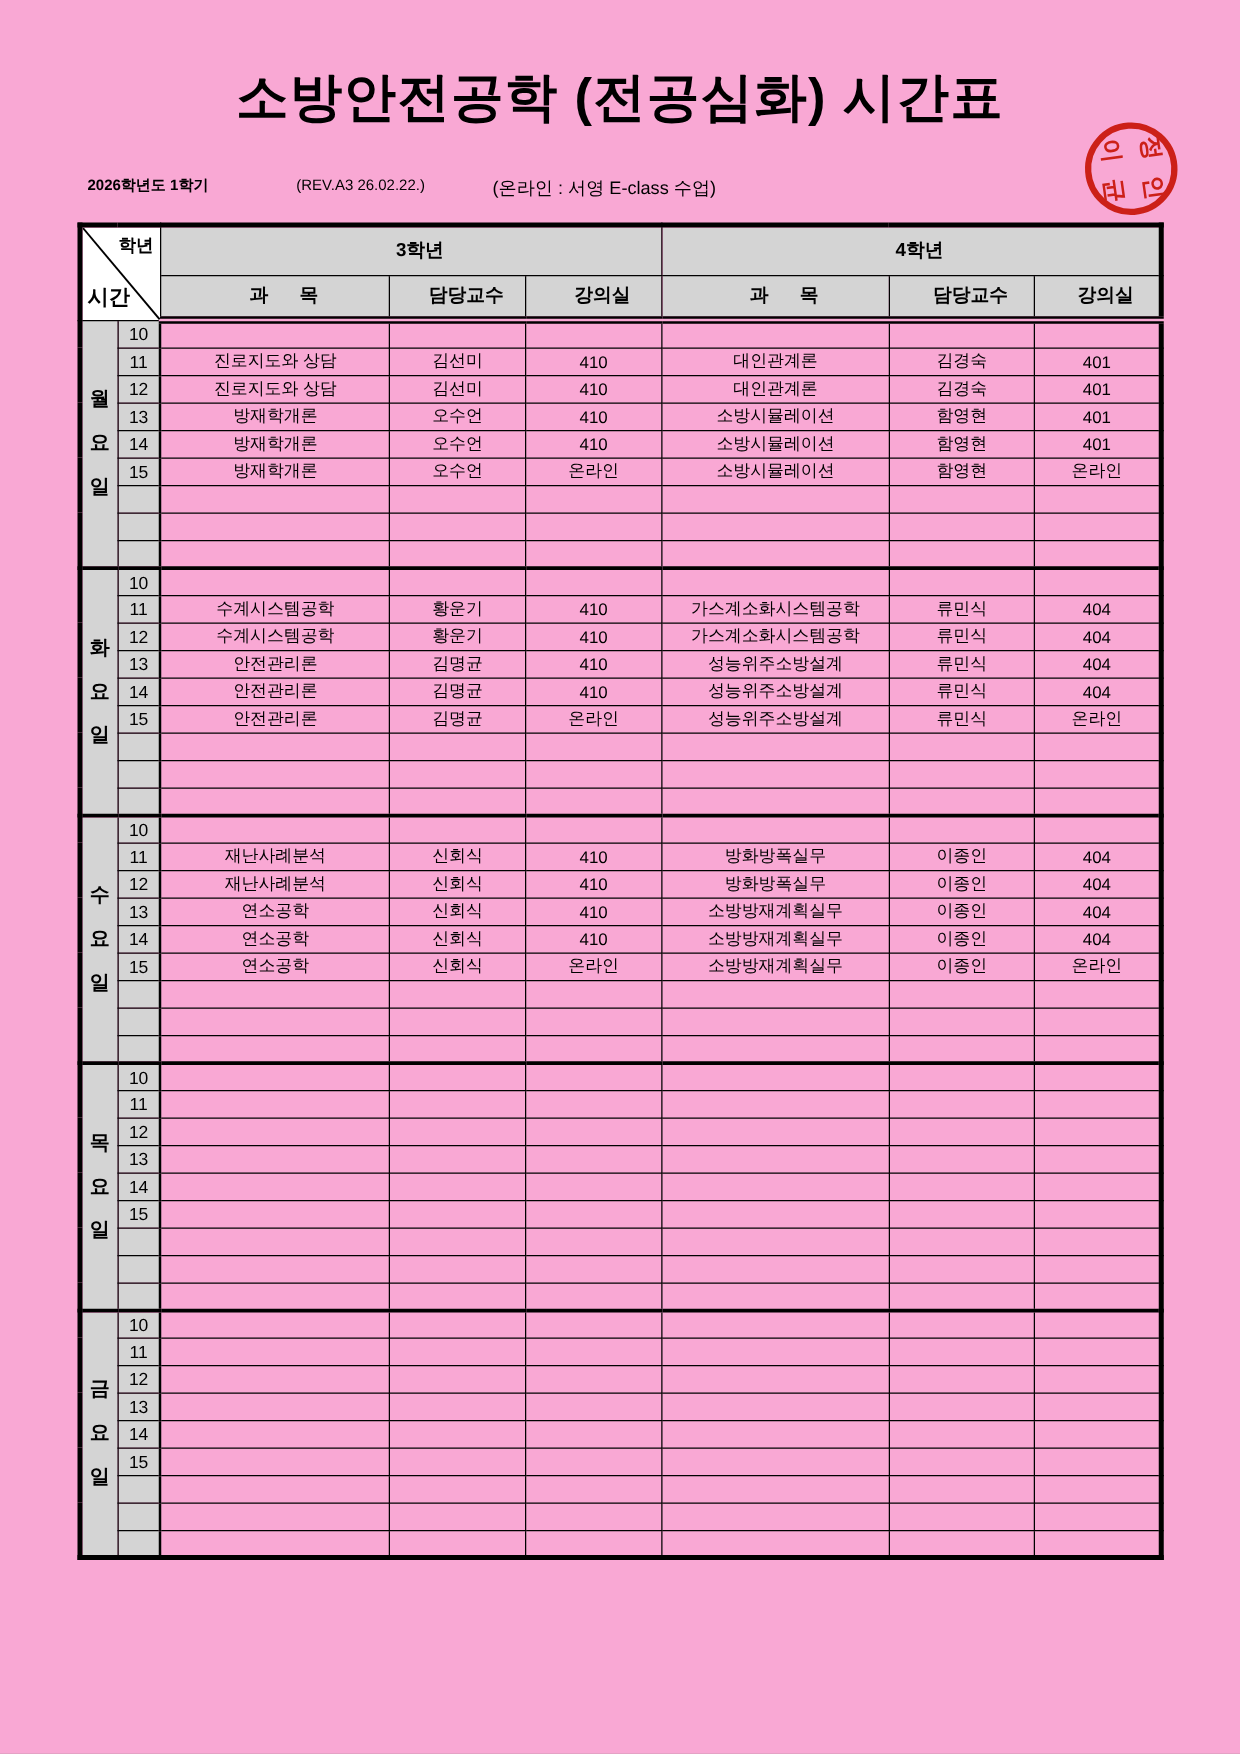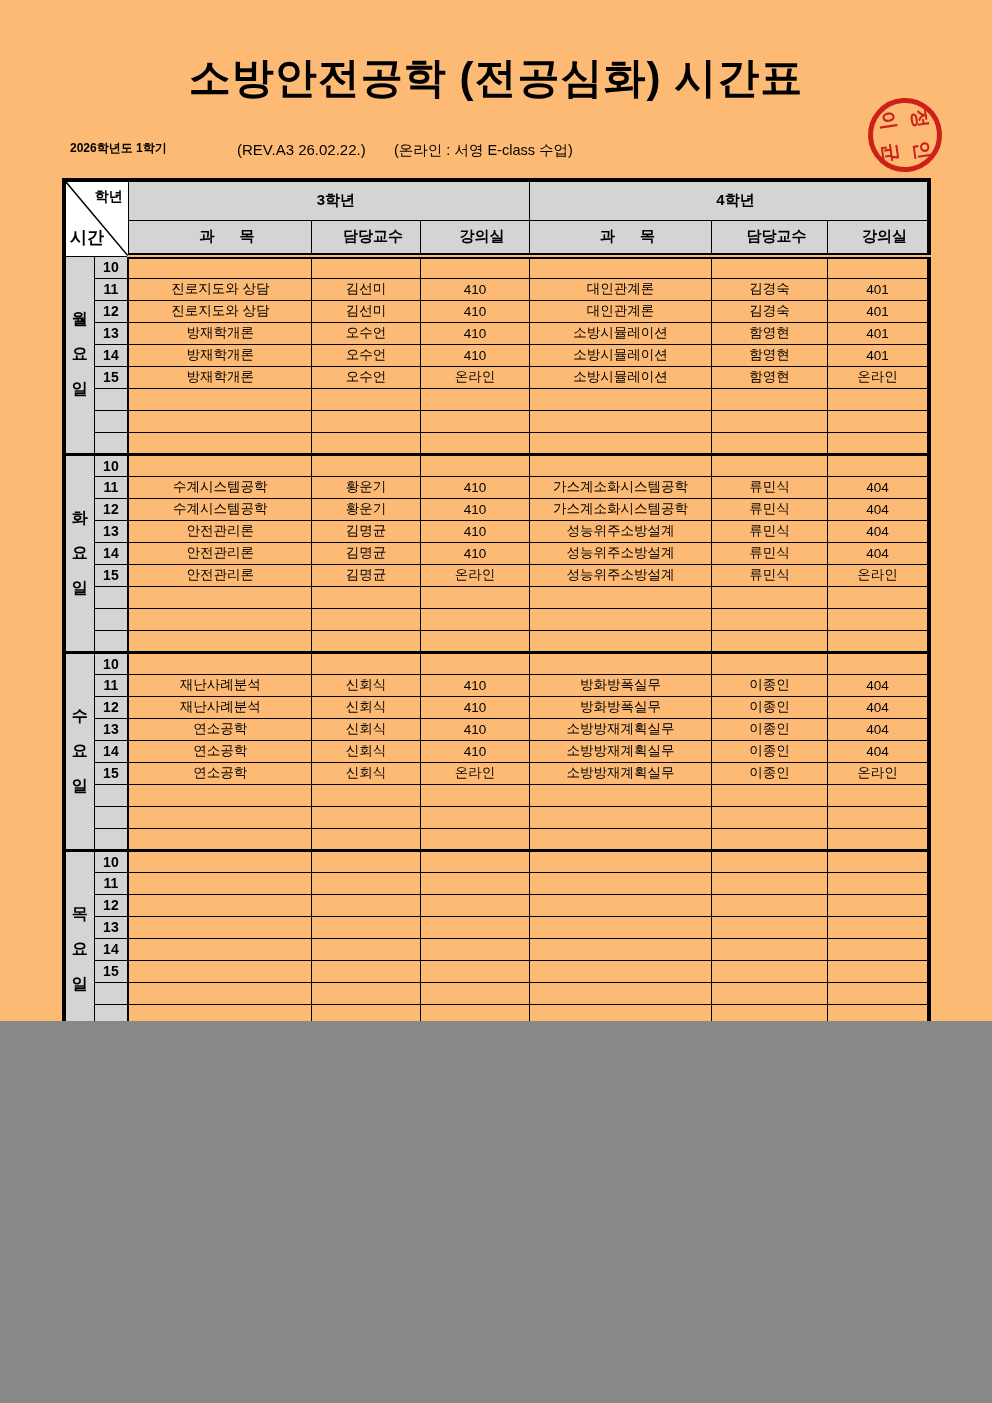--- a/index.html
+++ b/index.html
@@ -1,39 +1,39 @@
 <!DOCTYPE html>
 <html><head>
 <meta charset="utf-8">
 <style>
   * { margin: 0; padding: 0; box-sizing: border-box; }
   body { background: #888; }
   .page {
-    width: 992px; height: 1021px;
-    background: #fdba74;
+    width: 992px; height: 1403px;
+    background: #f9a8d4;
     position: relative;
     font-family: "Liberation Sans", "DejaVu Sans", sans-serif;
     color: #000;
     margin: 0 auto;
     overflow: hidden;
   }
   .title {
     text-align: center;
     font-size: 42px;
     font-weight: bold;
     padding-top: 50px;
     letter-spacing: 1px;
   }
   .meta-row {
     position: absolute;
     top: 136px; left: 62px; right: 62px; height: 28px;
     font-size: 15px;
   }
   .m-sem { position: absolute; left: 8px; top: 4px; font-weight: bold; font-size: 12px; }
-  .m-rev { position: absolute; left: 175px; top: 5px; font-size: 15px; }
+  .m-rev { position: absolute; left: 175px; top: 5px; font-size: 12px; }
   .m-online { position: absolute; left: 332px; top: 5px; font-size: 14.5px; }
   .m-dept { position: absolute; right: 0; top: 2px; }
   .m-dept-label { font-weight: bold; font-size: 16px; }
   .name-underline {
     display: inline-block;
     width: 160px;
     border-bottom: 2px solid #000;
     text-align: center;
     padding-bottom: 3px;
     margin-left: 4px;
@@ -92,21 +92,21 @@
 
   tbody tr { height: 22px; }
   tbody td { font-size: 13.5px; text-align: center; white-space: pre; }
   td.day-cell { background: #d4d4d4; vertical-align: middle; }
   .day-label {
     display: flex; flex-direction: column; align-items: center;
     gap: 14px; font-weight: bold; font-size: 16px;
   }
   td.time-cell {
     background: #d4d4d4;
-    font-weight: bold;
+    font-weight: normal;
     font-size: 14px;
     border-right: 2px solid #000;
   }
   tr.block-start td { border-top: 3px solid #000; }
 </style>
 </head>
 <body>
 
 <div class="page">
 

